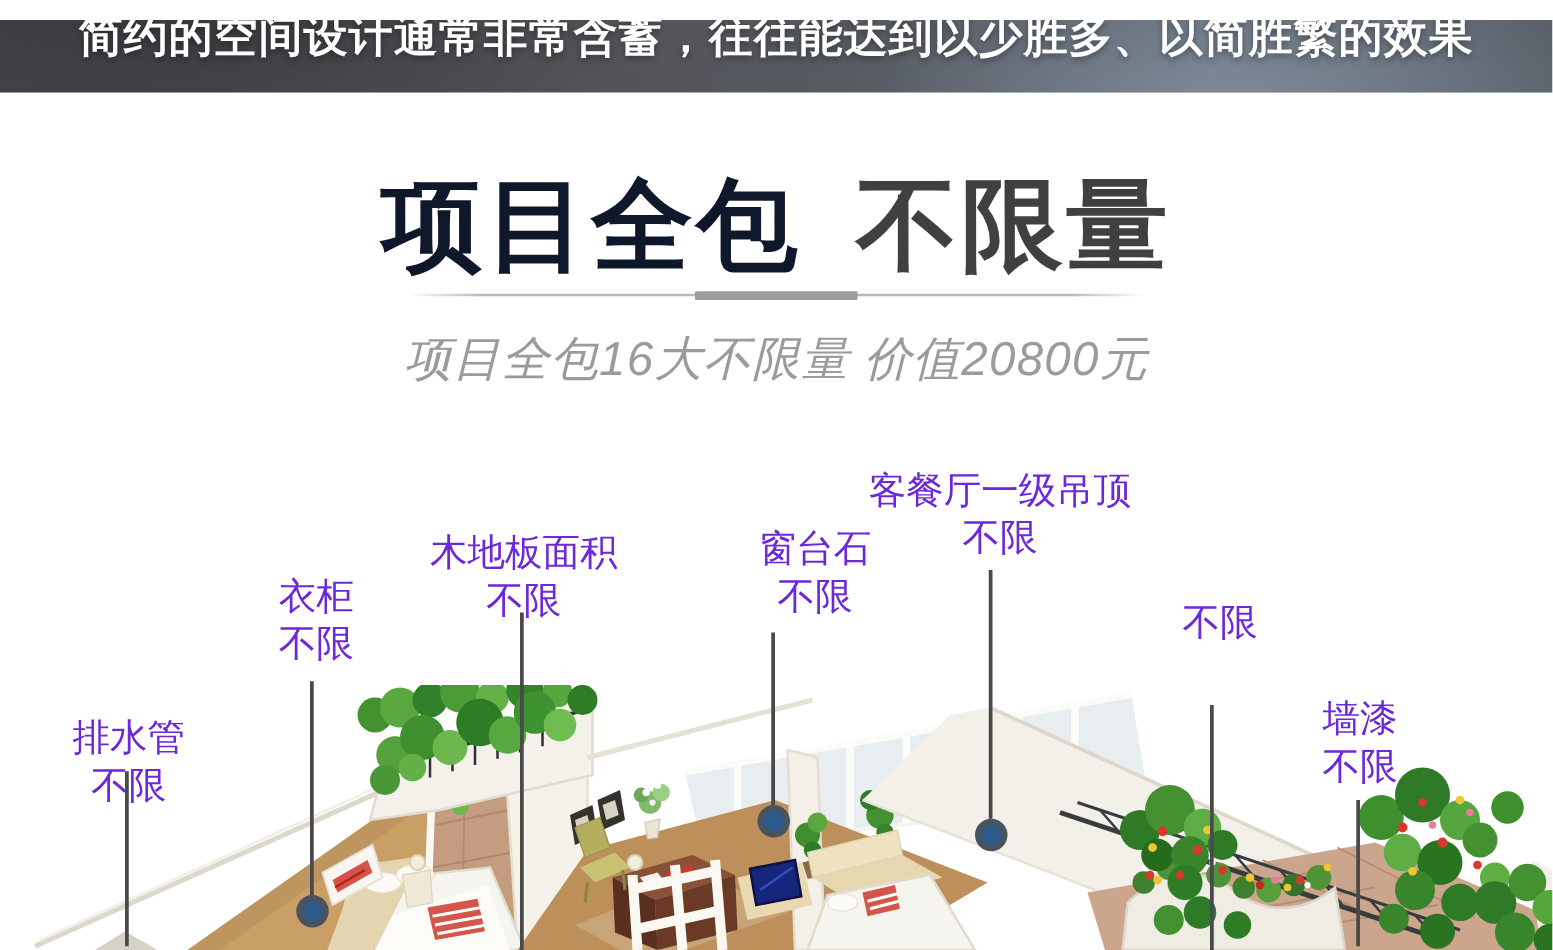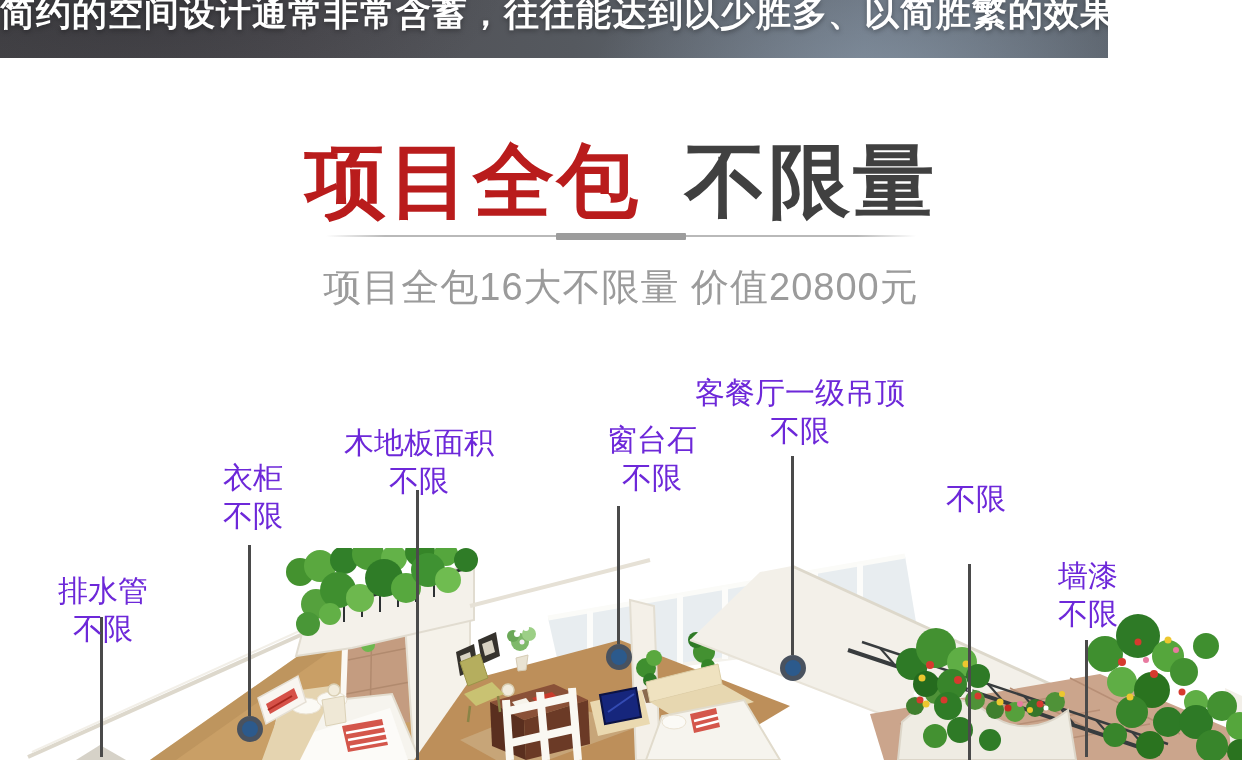--- a/index.html
+++ b/index.html
@@ -1,44 +1,44 @@
 <!DOCTYPE html>
 <html><head>
 <meta charset="utf-8">
 <style>
   html,body{margin:0;padding:0;}
   .page{position:relative;width:1242px;height:760px;background:#ffffff;overflow:hidden;
         font-family:"Liberation Sans","DejaVu Sans",sans-serif;}
 
   
-  .banner{position:absolute;top:0;left:0;width:1108px;height:58px;overflow:hidden;
+  .banner{position:absolute;top:16px;left:0;width:1242px;height:58px;overflow:hidden;
     background:
       radial-gradient(ellipse 420px 180px at 80% 130%, rgba(150,168,186,.50), transparent 70%),
       radial-gradient(ellipse 520px 220px at 12% -30%, rgba(25,25,30,.35), transparent 72%),
       linear-gradient(97deg,#48474b 0%,#504f54 28%,#55595f 52%,#68717d 78%,#596069 100%);}
   .banner-text{position:absolute;top:-10px;left:0;width:100%;text-align:center;white-space:nowrap;
     font-size:35px;font-weight:600;letter-spacing:1px;color:#ffffff;
     text-shadow:0 2px 5px rgba(0,0,0,.35);}
 
   
   .heading{position:absolute;top:136px;left:0;width:100%;text-align:center;
     font-size:81px;font-weight:bold;letter-spacing:3px;line-height:1.12;white-space:nowrap;}
-  .title-main{color:#b91c1c;}
+  .title-main{color:#0f172a;}
   .title-accent{color:#404040;margin-left:44px;}
 
   
   .divider{position:absolute;top:233px;left:326px;width:590px;height:7px;}
   .divider-thin{position:absolute;top:2px;left:0;right:0;height:2px;
     background:linear-gradient(to right,rgba(185,185,185,0),#b9b9b9 10%,#b9b9b9 90%,rgba(185,185,185,0));}
   .divider-thick{position:absolute;top:0;left:50%;transform:translateX(-50%);
     width:130px;height:7px;background:#9c9c9c;border-radius:1px;}
 
   
   .subheading{position:absolute;top:262px;left:0;width:100%;text-align:center;
-    font-size:38px;color:#9b9b9b;letter-spacing:1px;white-space:nowrap;}
+    font-size:38px;color:#9b9b9b;letter-spacing:1px;white-space:nowrap;font-style:italic;}
 
   
   .scene{position:absolute;left:0;top:548px;width:1242px;height:212px;z-index:1;}
 
   
   .callout{position:absolute;transform:translateX(-50%);text-align:center;white-space:nowrap;
     font-size:30px;line-height:38px;font-weight:500;color:#6d28d9;z-index:3;}
   .callout-line{position:absolute;width:3px;background:#4a4a4a;z-index:2;}
   .callout-dot{position:absolute;width:16px;height:16px;border-radius:50%;
     background:#2c5a8c;border:5px solid #49525f;z-index:3;}

